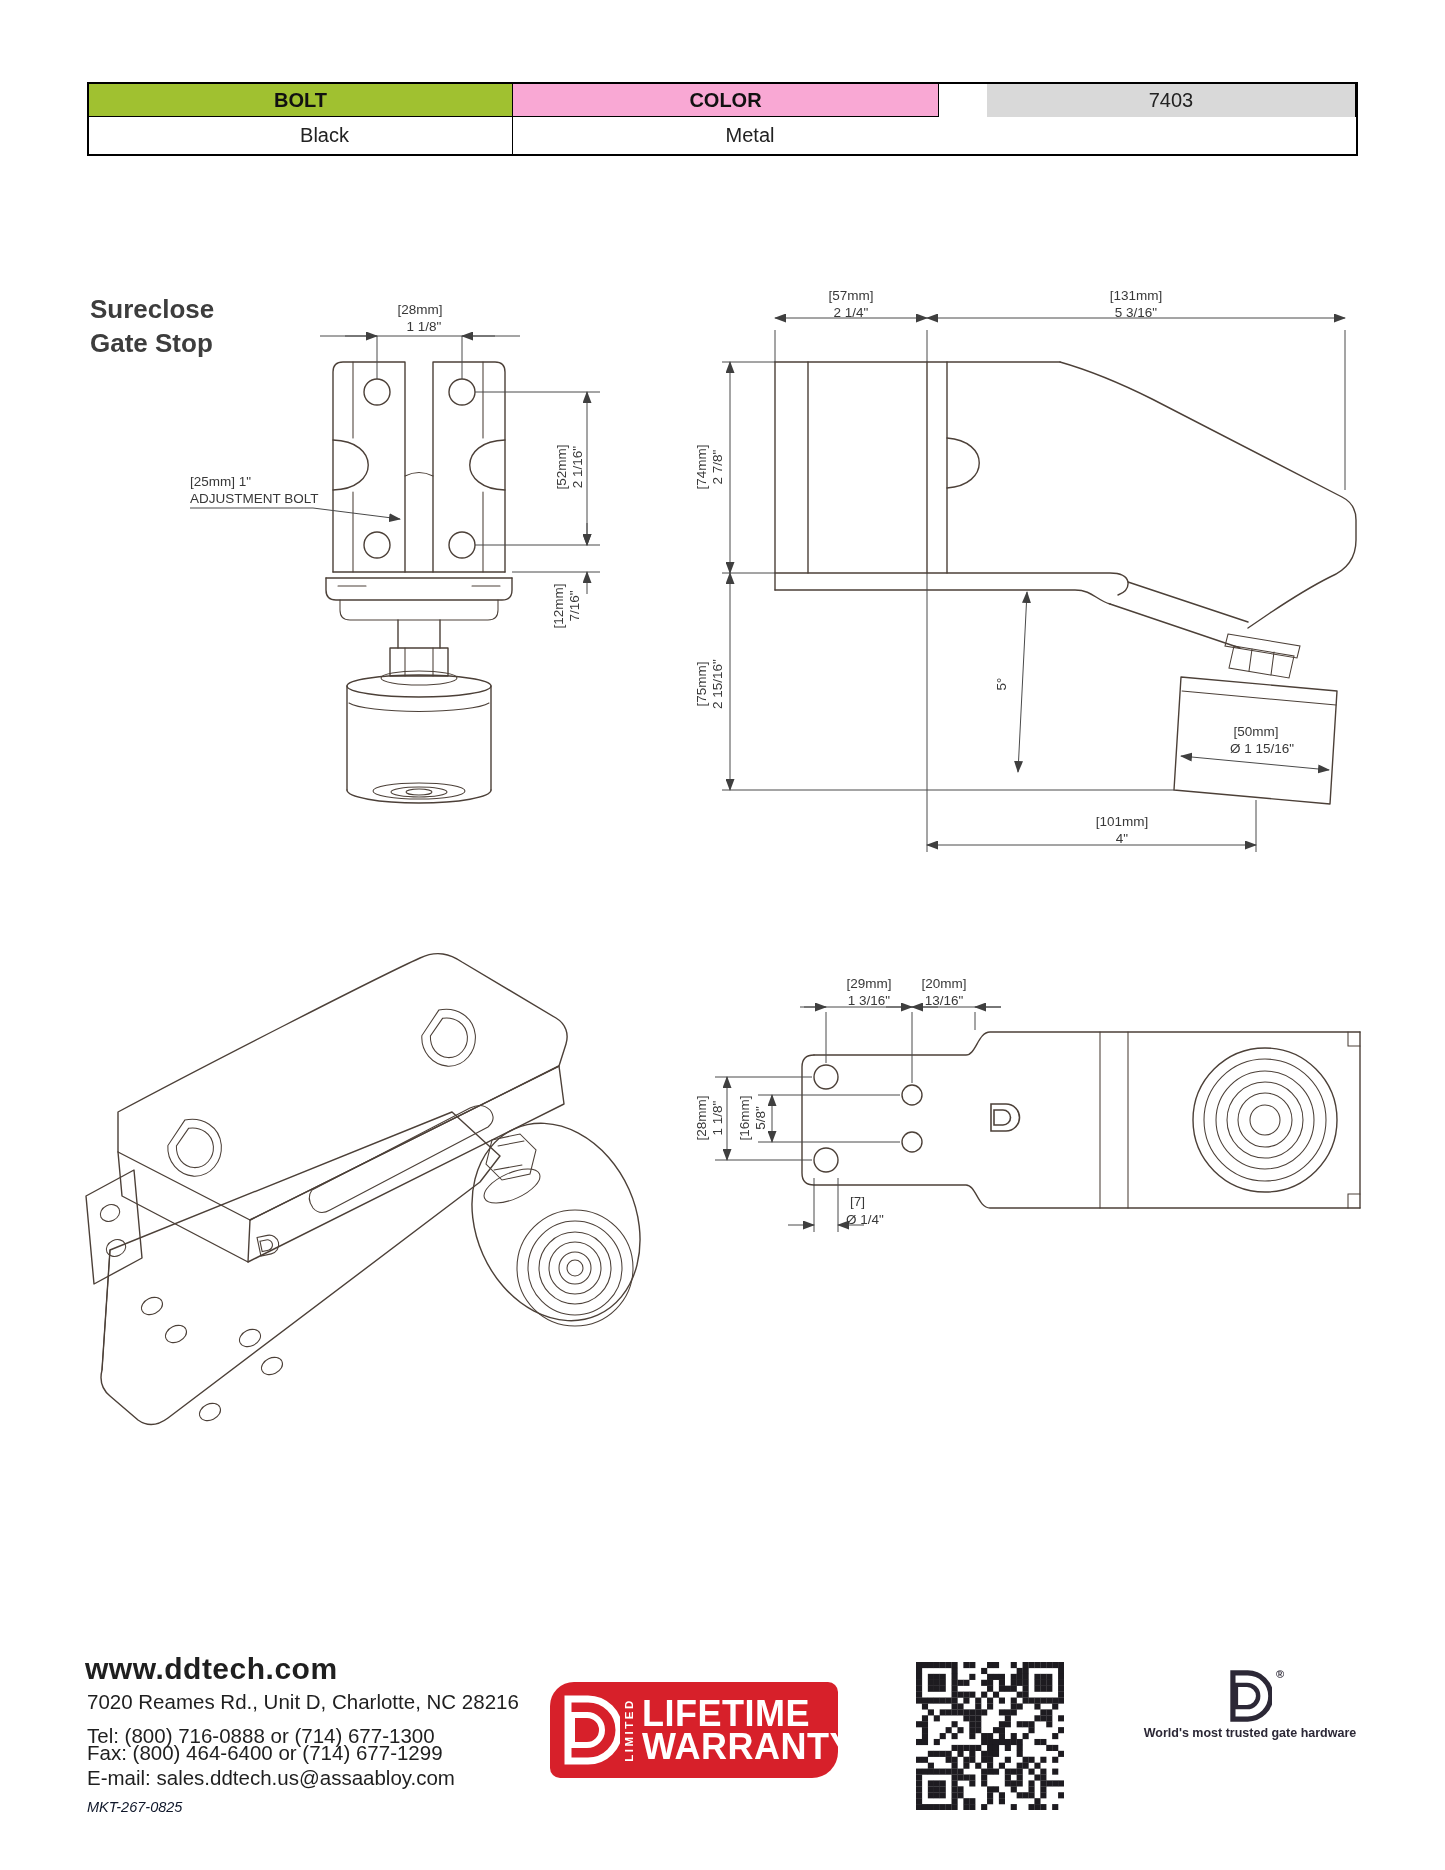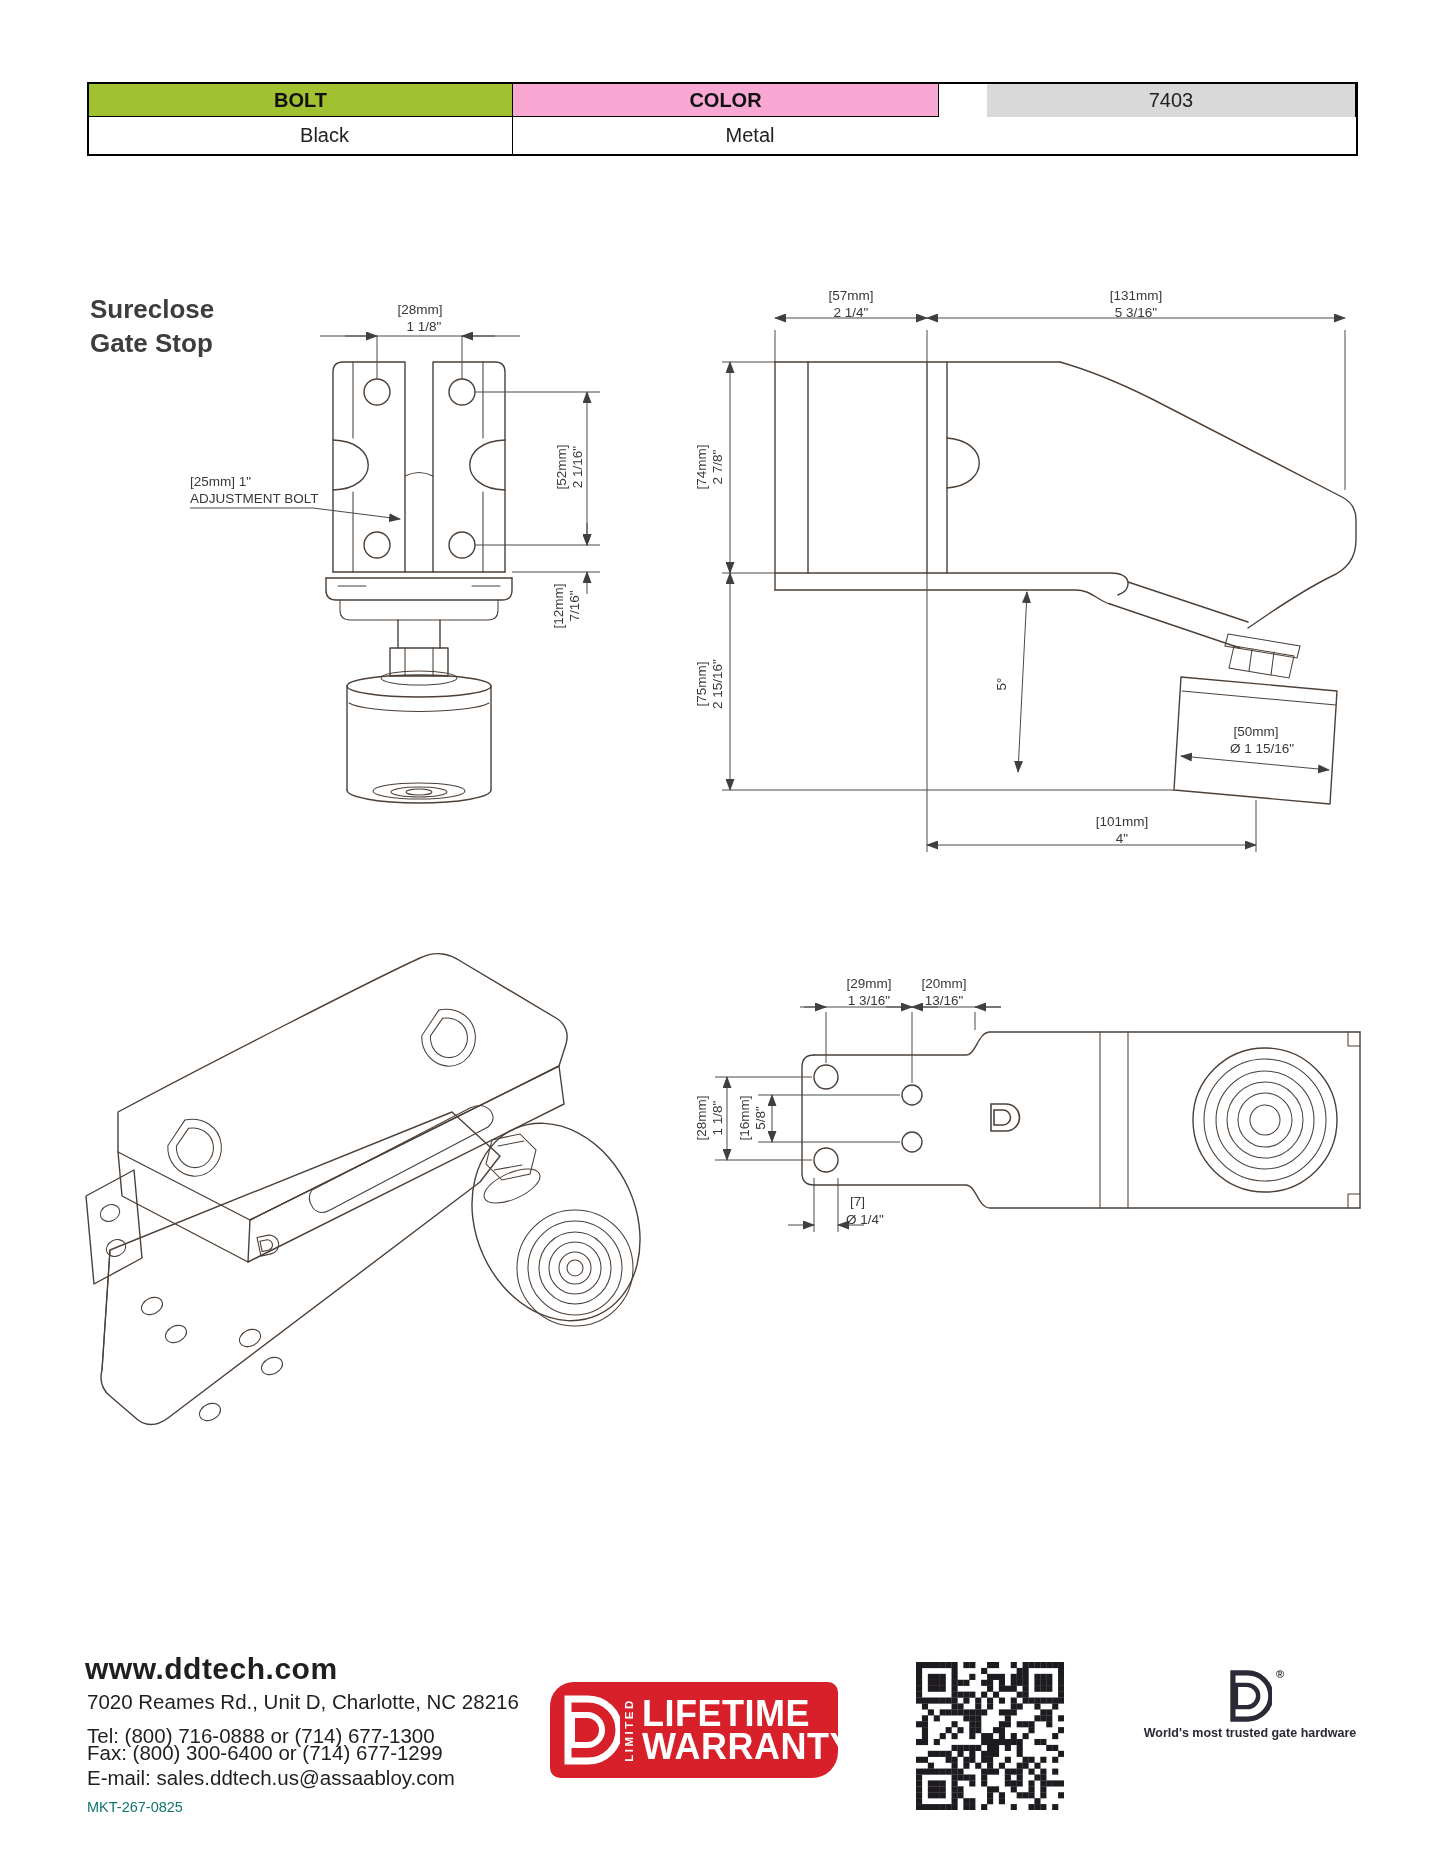--- a/index.html
+++ b/index.html
@@ -25,21 +25,21 @@
   .dim{stroke:#4a4a4a;stroke-width:1;fill:none;}
   text.dt{font-family:"Liberation Sans",sans-serif;font-size:13.5px;fill:#383838;text-anchor:middle;}
   text.dts{text-anchor:start;}
   
   .ftxt{position:absolute;left:87px;color:#1f1f1f;}
   #website{top:1652px;left:85px;font-size:30px;font-weight:bold;letter-spacing:.5px;}
   #addr{top:1690px;font-size:20.5px;}
   #tel{top:1724px;font-size:20.5px;}
   #fax{top:1741px;font-size:20.5px;}
   #email{top:1766px;font-size:20.5px;}
-  #mkt{top:1799px;font-size:14.5px;color:#0f766e;}
+  #mkt{top:1799px;font-size:14.5px;color:#0f172a;font-style:italic;}
   
   #warranty{position:absolute;left:550px;top:1682px;width:288px;height:96px;
             border-radius:24px 10px 26px 10px;display:flex;align-items:center;}
   #warranty .dmark{margin-left:12px;flex:0 0 58px;height:70px;}
   #limited{transform:rotate(-90deg);transform-origin:center;font-size:11.5px;font-weight:bold;
            color:#fff;letter-spacing:2.5px;width:70px;margin-left:-26px;margin-right:-22px;
            text-align:center;flex:0 0 auto;}
   #wtext{color:#fff;font-weight:900;font-size:36px;line-height:33px;letter-spacing:.5px;
          font-family:"Liberation Sans",sans-serif;}
   
@@ -281,21 +281,21 @@
       <path class="dim" d="M788,1225 H814" marker-end="url(#ae)"></path>
       <path class="dim" d="M864,1225 H838" marker-end="url(#ae)"></path>
       <text class="dt dts" x="850" y="1206">[7]</text>
       <text class="dt dts" x="846" y="1224">Ø 1/4"</text>
     </g>
   </svg>
 
   <div class="ftxt" id="website">www.ddtech.com</div>
   <div class="ftxt" id="addr">7020 Reames Rd., Unit D, Charlotte, NC 28216</div>
   <div class="ftxt" id="tel">Tel: (800) 716-0888 or (714) 677-1300</div>
-  <div class="ftxt" id="fax">Fax: (800) 300-6400 or (714) 677-1299</div>
+  <div class="ftxt" id="fax">Fax: (800) 464-6400 or (714) 677-1299</div>
   <div class="ftxt" id="email">E-mail: sales.ddtech.us@assaabloy.com</div>
   <div class="ftxt" id="mkt">MKT-267-0825</div>
 
   <div id="warranty" style="background: rgb(215, 32, 42);">
     <svg class="dmark" viewBox="0 0 58 70" xmlns="http://www.w3.org/2000/svg">
       <path d="M6,4 H26 A31,31 0 0 1 26,66 H6 Z" fill="none" stroke="#fff" stroke-width="7"></path>
       <path d="M10,20 H25 A15,15 0 0 1 25,50 H10 Z" fill="none" stroke="#fff" stroke-width="6"></path>
     </svg>
     <div id="limited">LIMITED</div>
     <div id="wtext">

